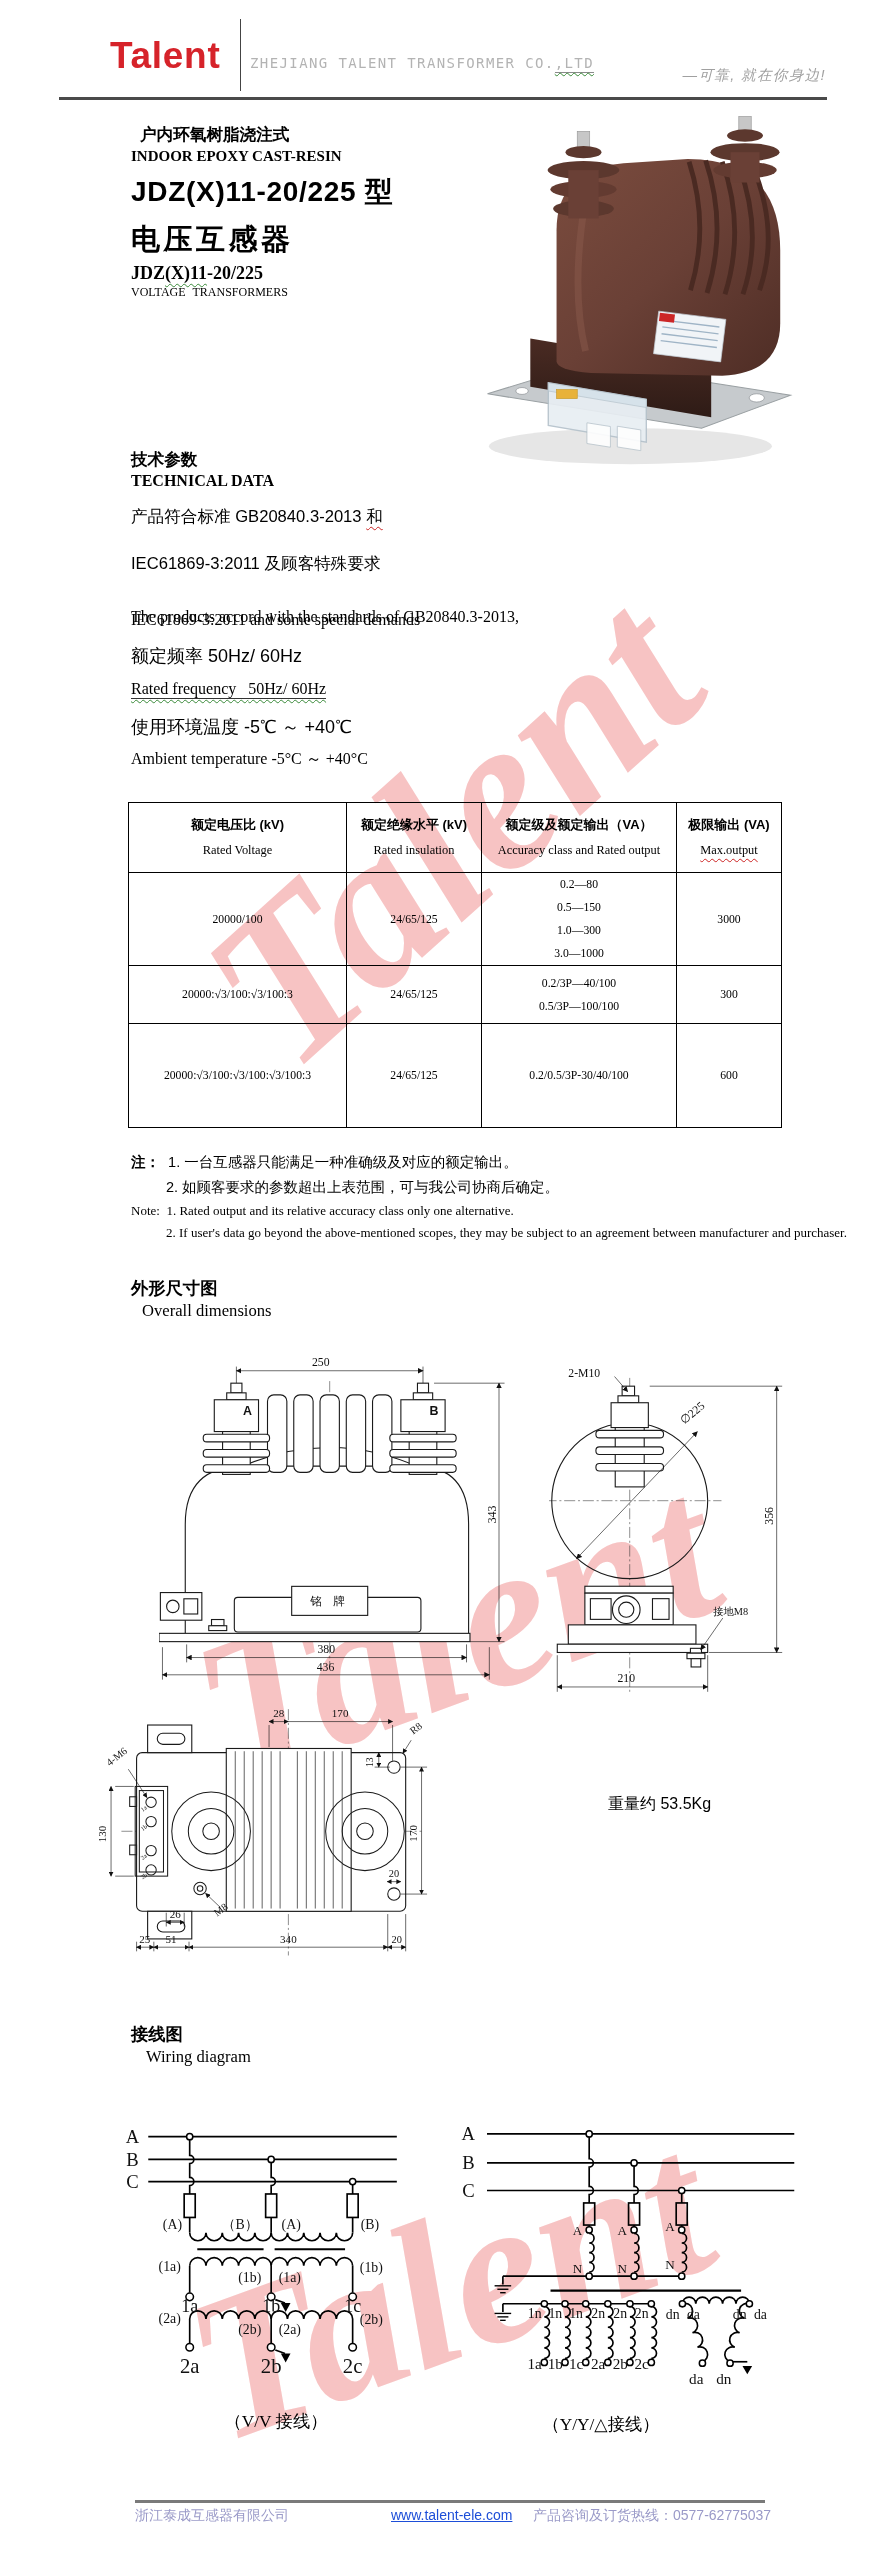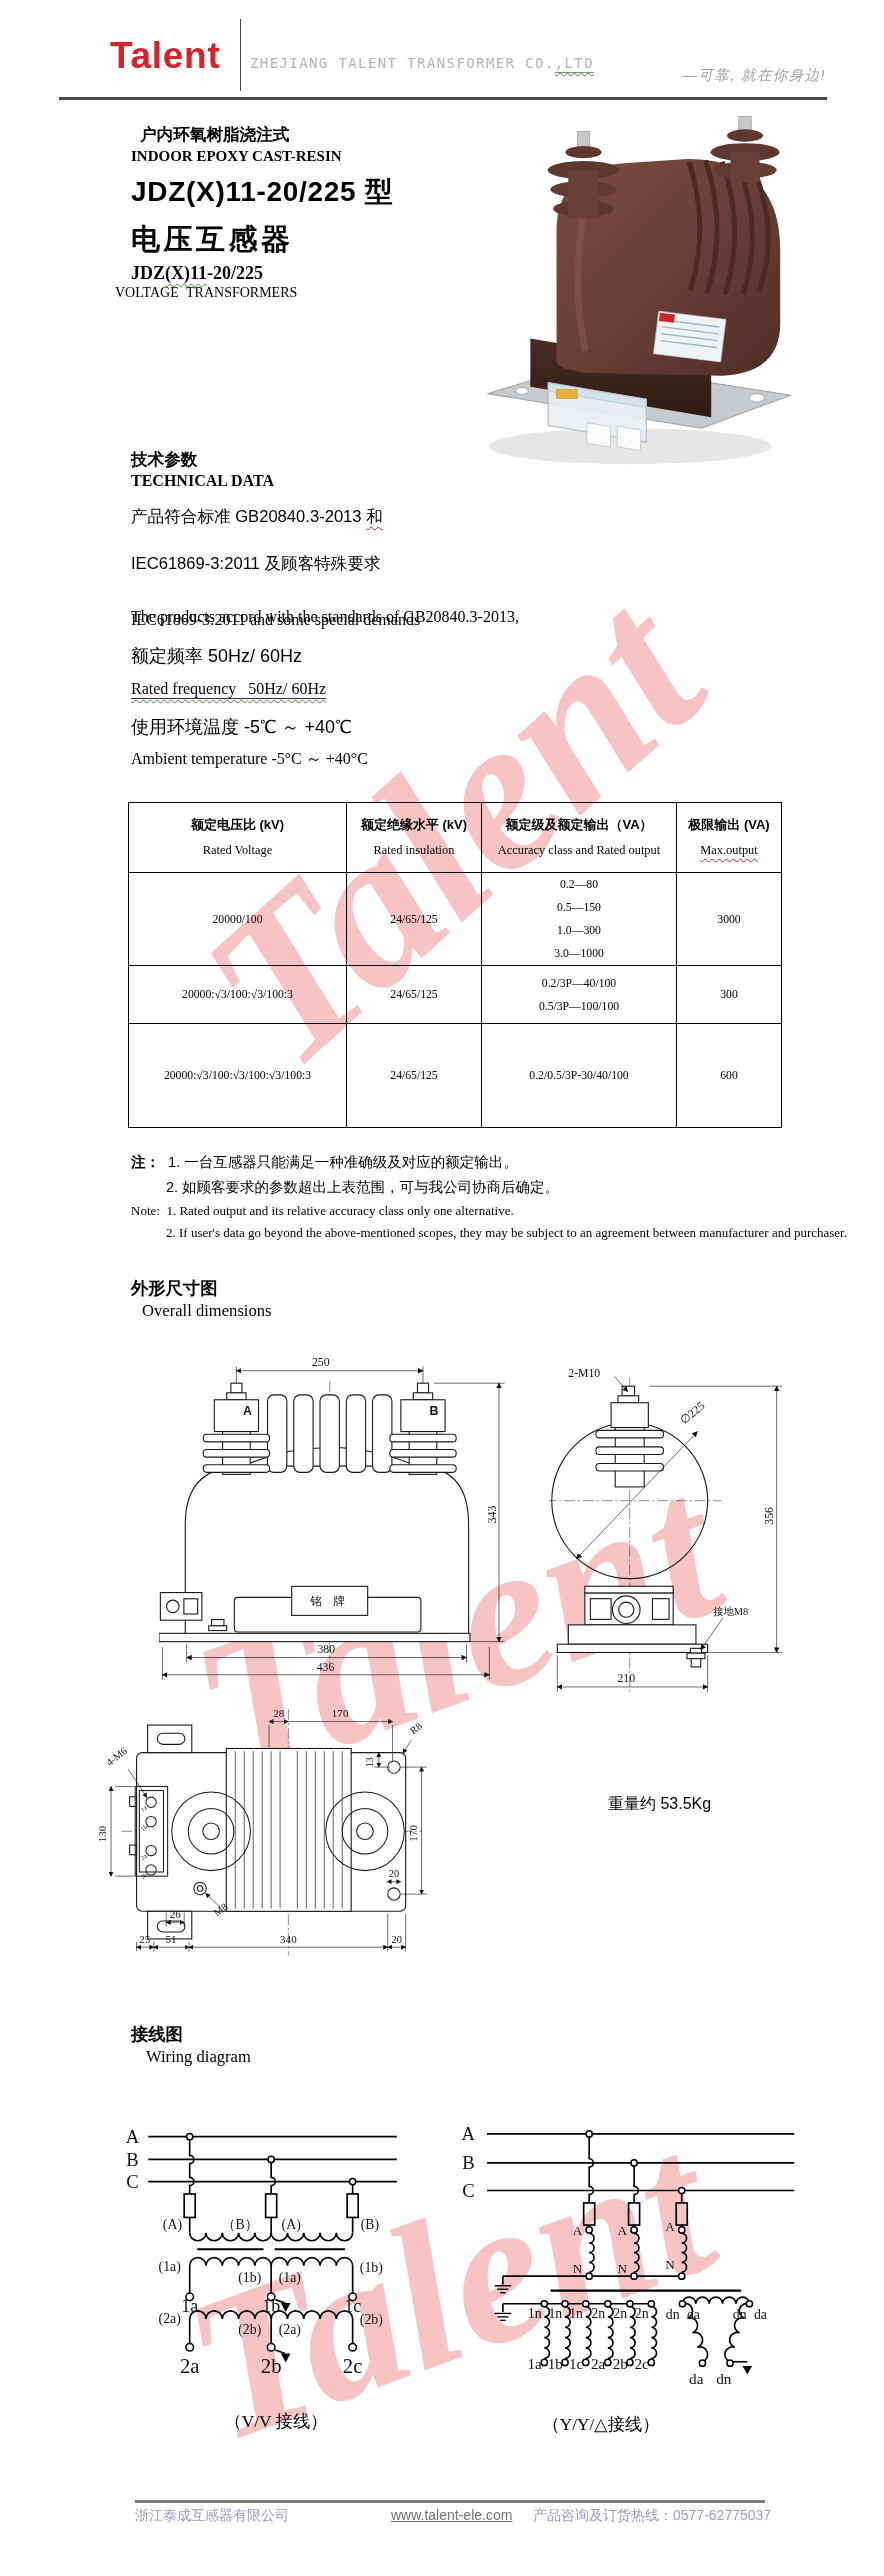--- a/index.html
+++ b/index.html
@@ -20,21 +20,21 @@
            text-decoration:underline wavy #3a8a3a;text-underline-offset:4.8px;text-decoration-thickness:0.7px}
   table.spec{border-collapse:collapse;table-layout:fixed;width:653px;background:transparent}
   table.spec td{border:0.7px solid #000;text-align:center;vertical-align:middle;
                 font-family:"Liberation Serif",serif;font-size:11.7px;background:transparent}
   .hcn{font-family:Liberation Sans, sans-serif;font-weight:bold;font-size:13px;line-height:1.2}
   .hen{font-family:"Liberation Serif",serif;font-size:12.4px;margin-top:9.7px;font-weight:normal}
   .acc div{line-height:23px}
   svg text{font-family:"Liberation Serif",serif;fill:#111}
   svg .lblsans{font-family:"Liberation Sans",sans-serif;font-weight:bold}
   .footer-txt{font-size:14px;color:#9a9ac8}
-  a.site{color:#737373;text-decoration:underline}
+  a.site{color:#1d4ed8;text-decoration:underline}
 </style>
 </head>
 <body>
 
 <div id="page">
 
   <div class="wm" style="left:90px;top:704px;width:725px;font-size:221px;transform:rotate(-42deg)">Talent</div>
   <div class="wm" style="left:76px;top:1512px;width:760px;font-size:207px;transform:rotate(-20deg)">Talent</div>
   <div class="wm" style="left:69px;top:2169px;width:760px;font-size:207px;transform:rotate(-20deg)">Talent</div>
 
@@ -46,21 +46,21 @@
   <div class="abs z" style="left:622px;top:66px;width:204px;text-align:right;font-size:14.5px;font-style:italic;color:#a0a0a0;letter-spacing:1.4px">—可靠, 就在你身边!</div>
   <div class="abs z" style="left:59px;top:97px;width:768px;height:2.8px;background:#4a4a4a"></div>
 
   <div class="abs z b" style="left:140px;top:124px;font-size:16.6px">户内环氧树脂浇注式</div>
   <div class="abs z serif b" style="left:131px;top:148px;font-size:15px">INDOOR EPOXY CAST-RESIN</div>
   <div class="abs z b" style="left:131px;top:173px;font-size:28px;letter-spacing:0.7px">JDZ(X)11-20/225 型</div>
   <div class="abs z b" style="left:131px;top:220px;font-size:29px;letter-spacing:3.5px">电压互感器</div>
   <div class="abs z serif b" style="left:131px;top:263px;font-size:18px">
     <span>JDZ</span><span class="wavy-green">(X)11</span><span>-20/225</span>
   </div>
-  <div class="abs z serif" style="left:115px;top:285px;font-size:14px;word-spacing:4.1px">VOLTAGE TRANSFORMERS</div>
+  <div class="abs z serif" style="left:131px;top:285px;font-size:12px;word-spacing:4.1px">VOLTAGE TRANSFORMERS</div>
 
   <svg class="abs z" style="left:482px;top:116px" width="321" height="356" viewBox="0 0 465 515">
     <rect x="0" y="0" width="465" height="515" fill="#ffffff"></rect>
     <defs>
       <linearGradient id="bodyg" x1="0" y1="0" x2="1" y2="1">
         <stop offset="0" stop-color="#7b4c3e"></stop>
           <stop offset="0.5" stop-color="#6a4036"></stop>
           <stop offset="1" stop-color="#4e2d25"></stop>
       </linearGradient>
       <linearGradient id="baseg" x1="0" y1="0" x2="0" y2="1">

